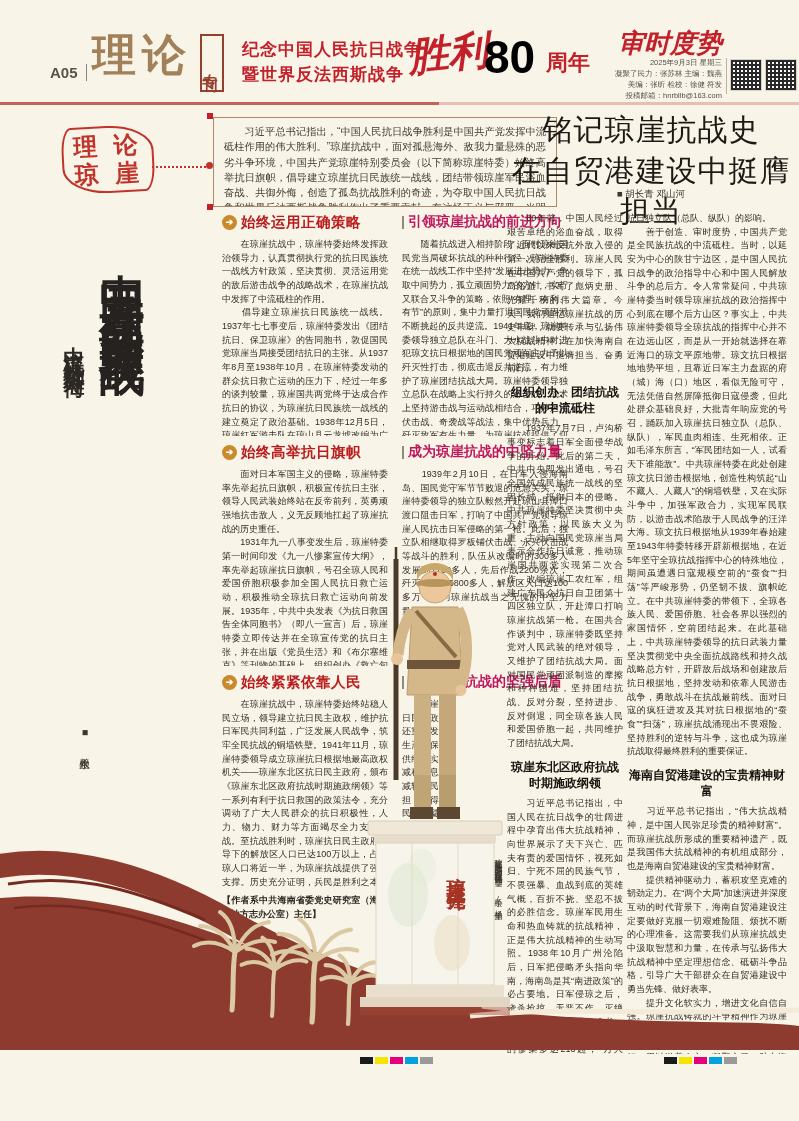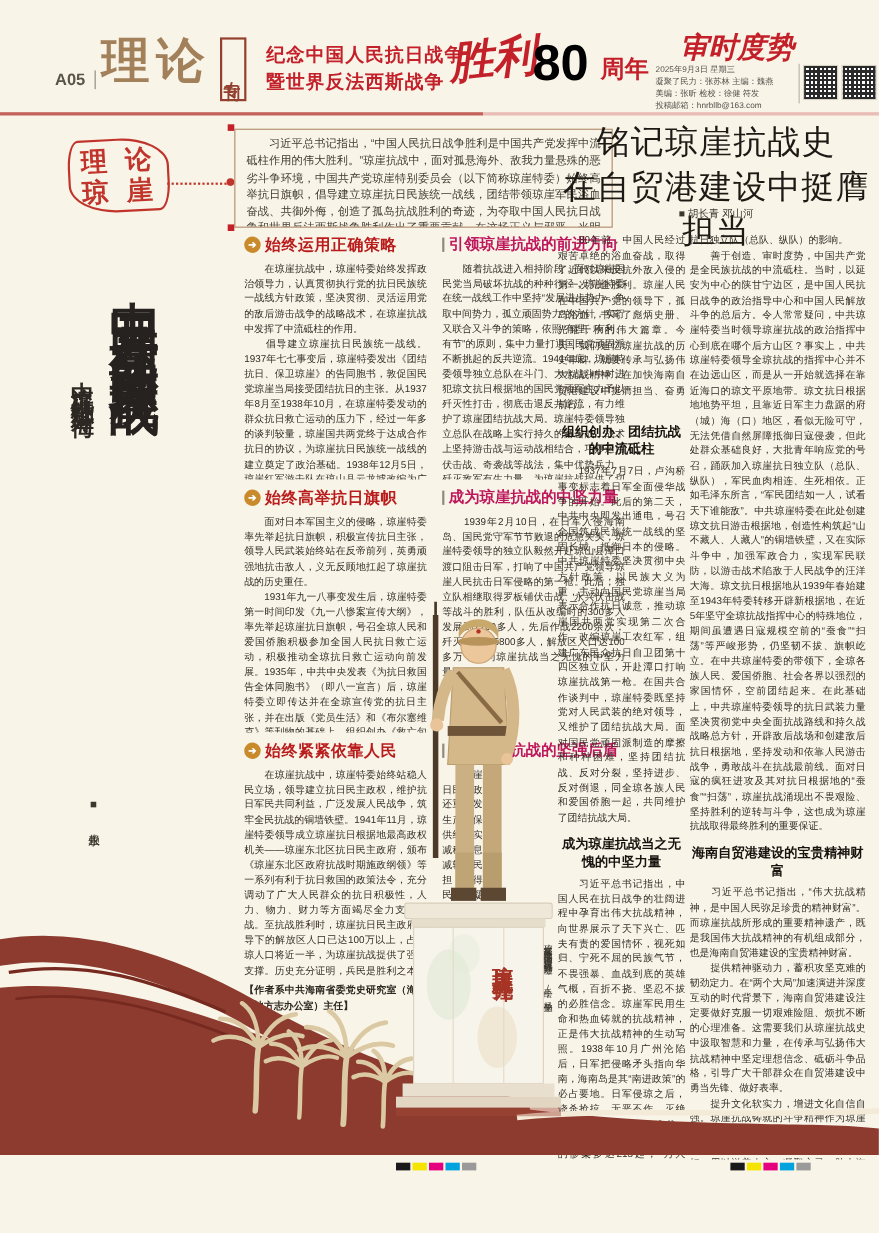--- a/index.html
+++ b/index.html
@@ -9,21 +9,21 @@
   
   .pageno{left:50px;top:64px;font-size:15px;font-weight:bold;color:#5a534a;border-right:1px solid #8c8478;padding-right:8px;}
   .section-title{left:92px;top:26px;font-size:44px;font-weight:900;color:#a2815a;letter-spacing:6px;font-family:"DejaVu Serif",serif;}
   .edition-box{left:200px;top:34px;width:24px;height:58px;border:2px solid #93402e;color:#93402e;
       writing-mode:vertical-rl;text-orientation:upright;font-size:15px;font-weight:bold;text-align:center;line-height:24px;letter-spacing:3px;padding-top:4px;box-sizing:border-box;}
   .banner{left:242px;top:38px;font-size:17px;font-weight:900;color:#c3202a;line-height:1.45;letter-spacing:1px;}
   .banner-script{left:408px;top:26px;font-size:40px;color:#c3202a;font-family:"DejaVu Serif",serif;font-style:italic;font-weight:bold;transform:rotate(-6deg);}
   .banner-80{left:484px;top:30px;font-size:46px;font-weight:900;color:#000000;}
   .banner-suffix{left:546px;top:48px;font-size:22px;font-weight:900;color:#c3202a;}
   .masthead{left:618px;top:26px;width:104px;text-align:center;font-size:26px;font-weight:bold;font-style:italic;color:#c3202a;font-family:"DejaVu Serif",serif;}
-  .mh-info{left:596px;top:58px;width:126px;font-size:7.5px;color:#55504a;line-height:1.45;}
+  .mh-info{left:596px;top:58px;width:126px;text-align:right;font-size:7.5px;color:#55504a;line-height:1.45;}
   .mh-divider{left:726px;top:58px;width:1px;height:36px;background:#b9b2a6;}
   .qr{top:60px;width:30px;height:30px;background:
       repeating-linear-gradient(0deg,#2a2a2a 0 2px,transparent 2px 4px),
       repeating-linear-gradient(90deg,#2a2a2a 0 2px,transparent 2px 4px),#fff;
       outline:1px solid #d8d2c6;}
   .qr1{left:731px;} .qr2{left:766px;}
   .head-rule{left:0;top:102px;width:799px;height:3px;
       background:linear-gradient(to right,#c4625a 0%,#c4625a 55%,#e9bcb6 55%,#e9bcb6 100%);}
   
   .seal{left:62px;top:126px;padding:4px 10px;border:2px solid #c0342b;border-radius:10px 46px 10px 46px / 26px;
@@ -155,21 +155,21 @@
   <div class="abs r-head">
     <div>铭记琼崖抗战史</div>
     <div>在自贸港建设中挺膺担当</div>
   </div>
   <div class="abs r-byline">■ 胡长青 邓山河</div>
   <div class="abs r-cols">
     <div class="rcol1">
       <div class="rbody">　　80年前，中国人民经过艰苦卓绝的浴血奋战，取得了近代以来反抗外敌入侵的第一次完全胜利。琼崖人民在中国共产党的领导下，孤岛浴血，书写了彪炳史册、光耀千秋的伟大篇章。今天，我们追忆琼崖抗战的历史丰碑，就要传承与弘扬伟大抗战精神，在加快海南自贸港建设中挺膺担当、奋勇前行。</div>
       <div class="rsub">组织创办、团结抗战的中流砥柱</div>
       <div class="rbody">　　1937年7月7日，卢沟桥事变标志着日军全面侵华战争的开始。此后的第二天，中共中央即发出通电，号召全国筑成民族统一战线的坚固长城，抵御日本的侵略。中共琼崖特委坚决贯彻中央方针政策，以民族大义为重，主动向国民党琼崖当局表示合作抗日诚意，推动琼崖国共两党实现第二次合作，改编琼崖工农红军，组建广东民众抗日自卫团第十四区独立队，开赴潭口打响琼崖抗战第一枪。在国共合作谈判中，琼崖特委既坚持党对人民武装的绝对领导，又维护了团结抗战大局。面对国民党顽固派制造的摩擦和种种困难，坚持团结抗战、反对分裂，坚持进步、反对倒退，同全琼各族人民和爱国侨胞一起，共同维护了团结抗战大局。</div>
-      <div class="rsub">成为琼崖抗战当之无愧的中坚力量</div>
+      <div class="rsub">琼崖东北区政府抗战时期施政纲领</div>
       <div class="rbody">　　习近平总书记指出，中国人民在抗日战争的壮阔进程中孕育出伟大抗战精神，向世界展示了天下兴亡、匹夫有责的爱国情怀，视死如归、宁死不屈的民族气节，不畏强暴、血战到底的英雄气概，百折不挠、坚忍不拔的必胜信念。琼崖军民用生命和热血铸就的抗战精神，正是伟大抗战精神的生动写照。1938年10月广州沦陷后，日军把侵略矛头指向华南，海南岛是其“南进政策”的必占要地。日军侵琼之后，烧杀抢掠、无恶不作、灭绝人性，累累罪行罄竹难书。据统计，日军在海南岛制造的惨案多达213起，“万人坑”“千人墓”等多达18处，被夷为废墟的“无人村”多达470多个，琼崖人口伤亡56万以上。面对敌强我弱、敌我力量对比悬殊的情况，中共琼崖特委高举团结抗日旗帜，领导抗日独立队（总队、纵队）不畏强暴、誓死抗日，连续开展游击战，以压倒一切困难而不为困难所压倒的决心和勇气，打击日寇嚣张气焰，屡屡取得伏击和反扫荡斗争的胜利，极大鼓舞民众的抗日斗志和必胜的信心，迅速扩大了琼崖</div>
     </div>
     <div class="rcol2">
       <div class="rbody">抗日独立队（总队、纵队）的影响。
 　　善于创造、审时度势，中国共产党是全民族抗战的中流砥柱。当时，以延安为中心的陕甘宁边区，是中国人民抗日战争的政治指导中心和中国人民解放斗争的总后方。令人常常疑问，中共琼崖特委当时领导琼崖抗战的政治指挥中心到底在哪个后方山区？事实上，中共琼崖特委领导全琼抗战的指挥中心并不在边远山区，而是从一开始就选择在靠近海口的琼文平原地带。琼文抗日根据地地势平坦，且靠近日军主力盘踞的府（城）海（口）地区，看似无险可守，无法凭借自然屏障抵御日寇侵袭，但此处群众基础良好，大批青年响应党的号召，踊跃加入琼崖抗日独立队（总队、纵队），军民血肉相连、生死相依。正如毛泽东所言，“军民团结如一人，试看天下谁能敌”。中共琼崖特委在此处创建琼文抗日游击根据地，创造性构筑起“山不藏人、人藏人”的铜墙铁壁，又在实际斗争中，加强军政合力，实现军民联防，以游击战术陷敌于人民战争的汪洋大海。琼文抗日根据地从1939年春始建至1943年特委转移开辟新根据地，在近5年坚守全琼抗战指挥中心的特殊地位，期间虽遭遇日寇规模空前的“蚕食”“扫荡”等严峻形势，仍坚韧不拔、旗帜屹立。在中共琼崖特委的带领下，全琼各族人民、爱国侨胞、社会各界以强烈的家国情怀，空前团结起来。在此基础上，中共琼崖特委领导的抗日武装力量坚决贯彻党中央全面抗战路线和持久战战略总方针，开辟敌后战场和创建敌后抗日根据地，坚持发动和依靠人民游击战争，勇敢战斗在抗战最前线。面对日寇的疯狂进攻及其对抗日根据地的“蚕食”“扫荡”，琼崖抗战涌现出不畏艰险、坚持胜利的逆转与斗争，这也成为琼崖抗战取得最终胜利的重要保证。</div>
       <div class="rsub">海南自贸港建设的宝贵精神财富</div>
       <div class="rbody">　　习近平总书记指出，“伟大抗战精神，是中国人民弥足珍贵的精神财富”。而琼崖抗战所形成的重要精神遗产，既是我国伟大抗战精神的有机组成部分，也是海南自贸港建设的宝贵精神财富。
 　　提供精神驱动力，蓄积攻坚克难的韧劲定力。在“两个大局”加速演进并深度互动的时代背景下，海南自贸港建设注定要做好克服一切艰难险阻、烦扰不断的心理准备。这需要我们从琼崖抗战史中汲取智慧和力量，在传承与弘扬伟大抗战精神中坚定理想信念、砥砺斗争品格，引导广大干部群众在自贸港建设中勇当先锋、做好表率。
 　　提升文化软实力，增进文化自信自强。琼崖抗战铸就的斗争精神作为琼崖红色文化的重要组成部分，是海南自贸港建设的深厚软实力。要将其继承发扬好，用以滋养人心、凝聚心灵，助力海南自贸港不断增强吸引力、凝聚力、影响力。</div>
 

